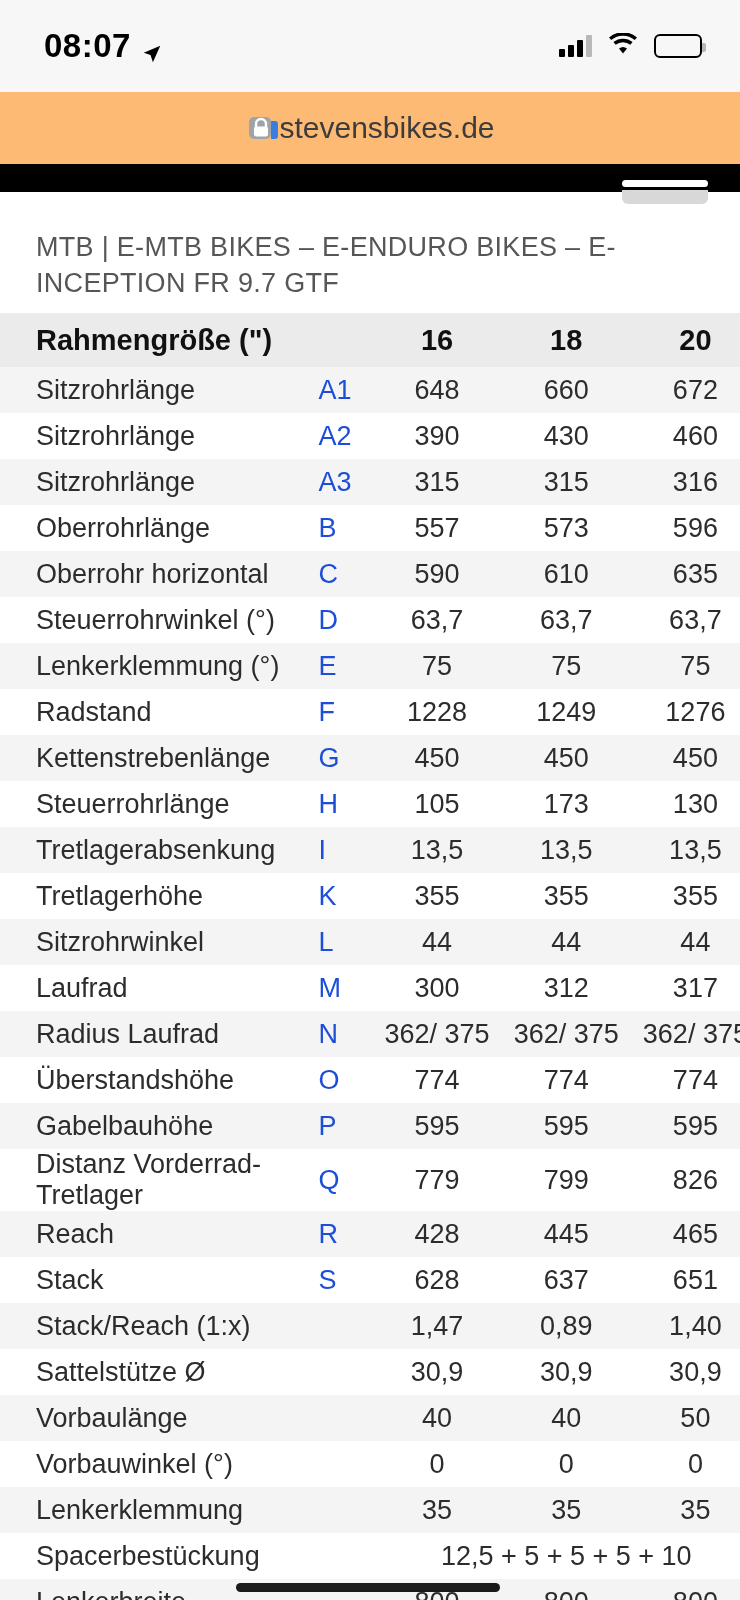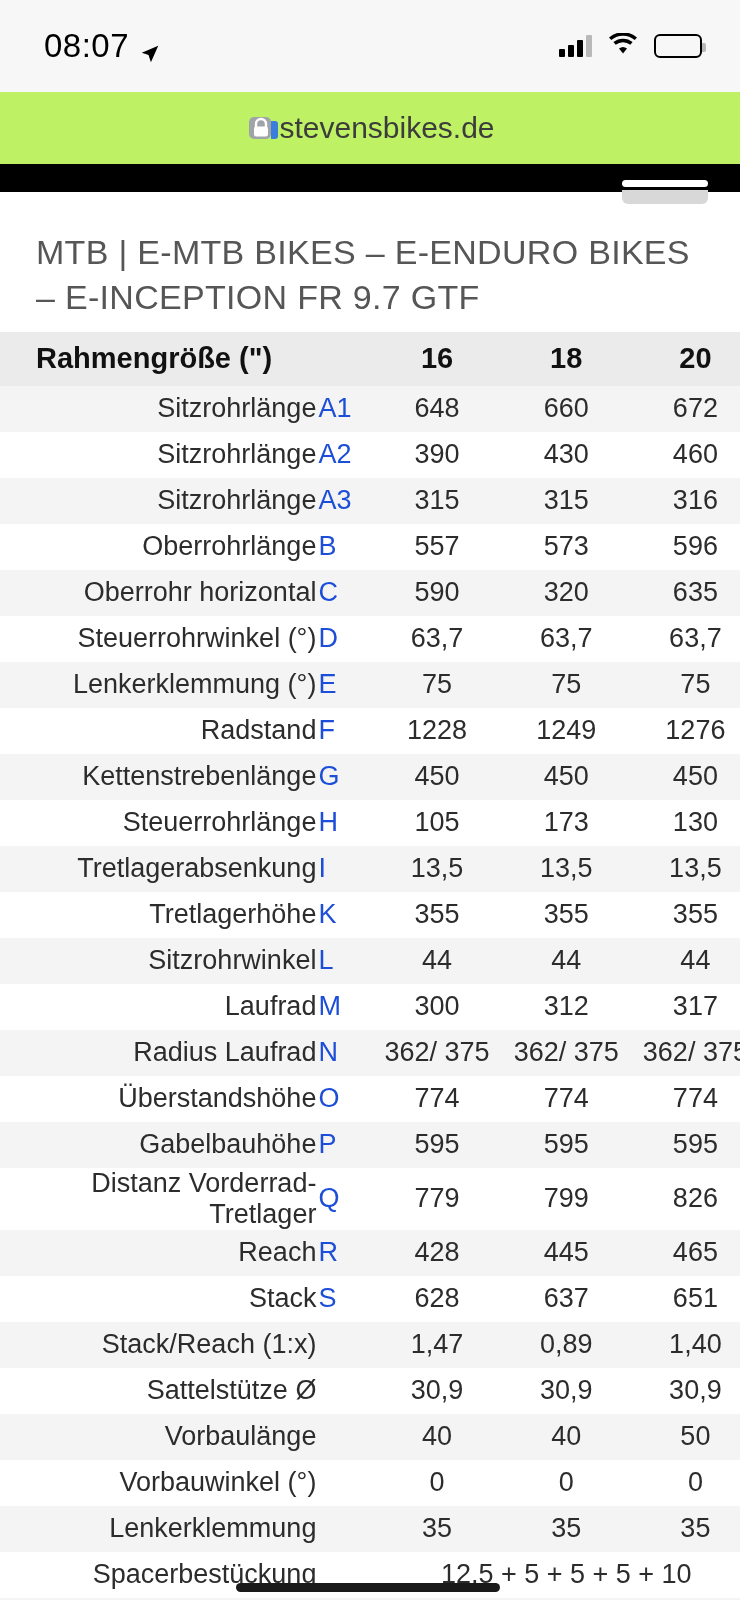--- a/index.html
+++ b/index.html
@@ -24,21 +24,21 @@
     height: 92px;
     background: #f7f7f7;
     display: flex;
     align-items: center;
     justify-content: space-between;
     padding: 0 38px 0 44px;
     flex: 0 0 auto;
   }
   .status-time {
     font-size: 33px;
-    font-weight: normal;
+    font-weight: bold;
     color: #000;
     letter-spacing: 0.5px;
     display: flex;
     align-items: center;
     gap: 10px;
   }
   .loc-arrow { display: inline-block; width: 22px; height: 22px; }
   .status-right { display: flex; align-items: center; gap: 16px; }
 
   
@@ -56,21 +56,21 @@
   }
   .battery::after {
     content: ""; position: absolute; right: -6px; top: 7px;
     width: 4px; height: 9px; background: #b8b8b8; border-radius: 0 2px 2px 0;
   }
   .battery .fill { background: #000; height: 100%; width: 92%; border-radius: 3px; }
 
   
   .urlbar {
     height: 72px;
-    background: #bef264;
+    background: #fdba74;
     display: flex;
     align-items: center;
     justify-content: center;
     flex: 0 0 auto;
   }
   .url-text { font-size: 30px; color: #3c3c3c; }
   .lock-badge { width: 34px; height: 34px; position: relative; }
 
   
   .blackbar {
@@ -92,21 +92,21 @@
     flex: 0 0 auto;
   }
   .greybar .nub {
     position: absolute; right: 32px; top: -2px;
     width: 86px; height: 14px; background: #d8d8d8; border-radius: 0 0 6px 6px;
   }
 
   
   .breadcrumb {
     padding: 16px 36px 12px 36px;
-    font-size: 34px;
+    font-size: 27px;
     color: #565656;
     line-height: 1.32;
     letter-spacing: 0.3px;
     flex: 0 0 auto;
   }
 
   
   .table-wrap {
     flex: 1 1 auto;
     overflow: hidden;
@@ -121,21 +121,21 @@
     height: 46px;
     font-size: 27px;
     color: #2c2c2c;
     font-weight: normal;
     vertical-align: middle;
   }
   table.geo col.c-label { width: 316px; }
   table.geo col.c-key   { width: 56px; }
   table.geo col.c-val   { width: 129px; }
 
-  table.geo td.lbl { text-align: right; }
+  table.geo td.lbl { padding-left: 36px; text-align: left; }
   table.geo td.key { text-align: left; color: #1d4ed8; padding-left: 2px; }
   table.geo td.val { text-align: center; }
   table.geo td.wide { text-align: center; }
 
   table.geo tr.head th {
     font-size: 29px;
     font-weight: bold;
     color: #111;
     background: #ebebeb;
     height: 54px;
@@ -250,21 +250,21 @@
             <td class="lbl">Oberrohrlänge</td>
             <td class="key">B</td>
             <td class="val">557</td>
             <td class="val">573</td>
             <td class="val">596</td>
           </tr>
         <tr class="alt">
             <td class="lbl">Oberrohr horizontal</td>
             <td class="key">C</td>
             <td class="val">590</td>
-            <td class="val">320</td>
+            <td class="val">610</td>
             <td class="val">635</td>
           </tr>
         <tr class="plain">
             <td class="lbl">Steuerrohrwinkel (°)</td>
             <td class="key">D</td>
             <td class="val">63,7</td>
             <td class="val">63,7</td>
             <td class="val">63,7</td>
           </tr>
         <tr class="alt">

